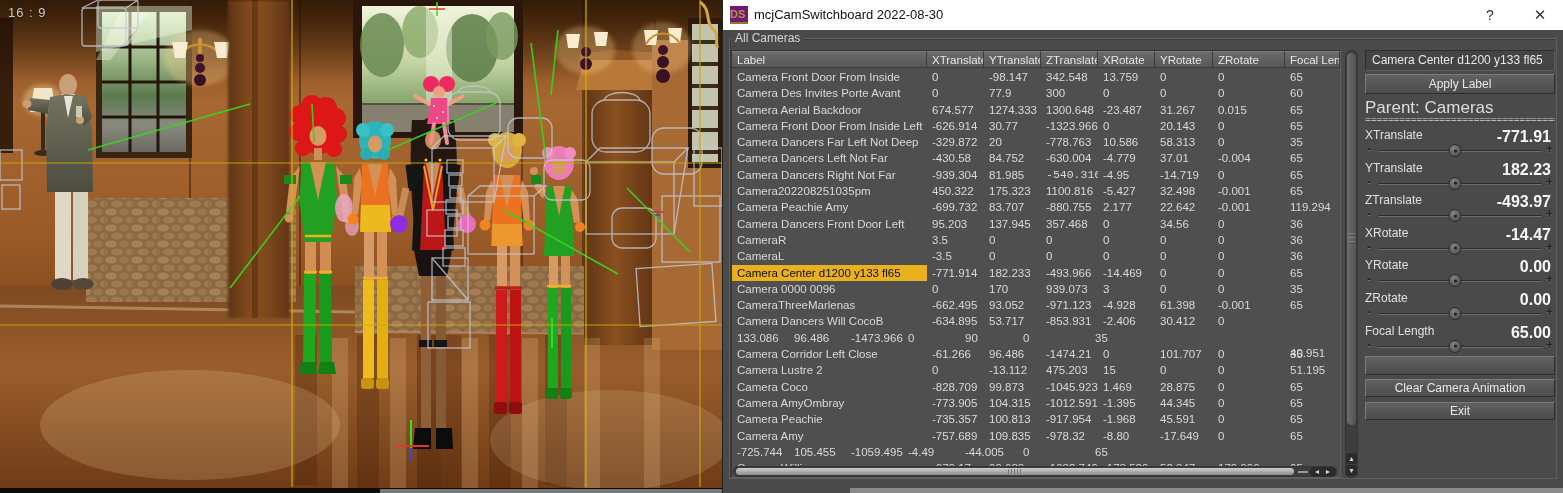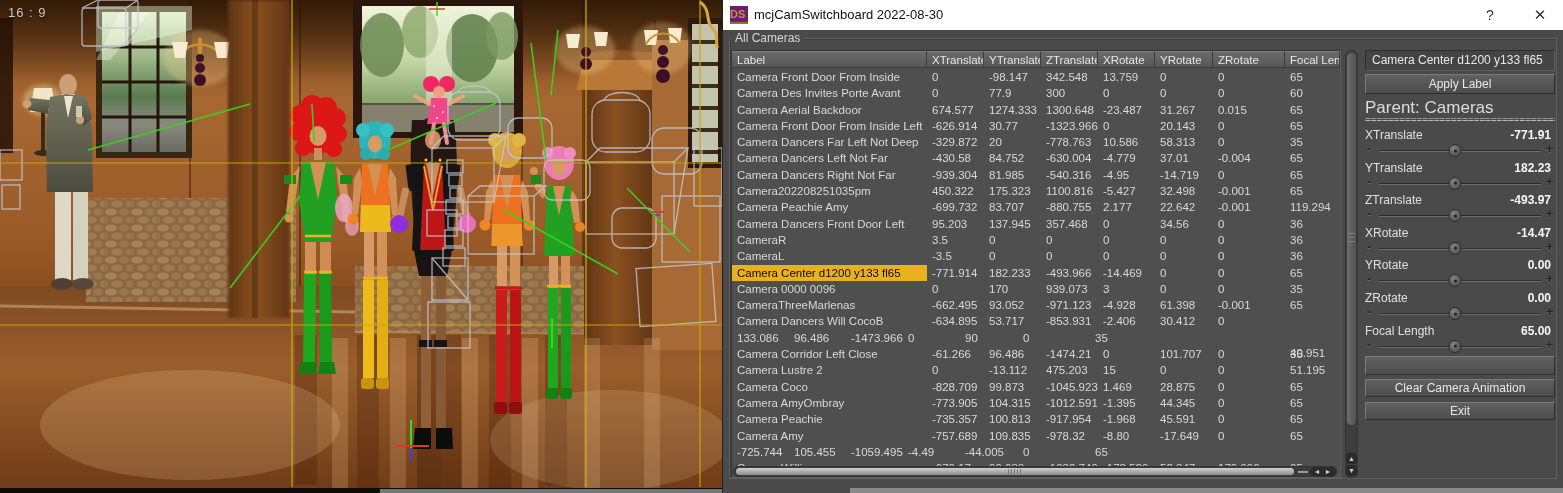--- a/index.html
+++ b/index.html
@@ -74,21 +74,21 @@
              font-size:12px;text-align:center;}
   .btn-apply{top:74px;height:20px;line-height:19px;}
   .btn-blank{top:356px;height:19px;}
   .btn-clear{top:379px;height:18px;line-height:17px;}
   .btn-exit{top:402px;height:18px;line-height:17px;}
   .parent-label{position:absolute;left:0;top:98px;color:#dcdcdc;font-size:17px;}
   .divider{position:absolute;left:0;top:113px;width:190px;color:#d2d2d2;
            font-family:"DejaVu Sans Mono",monospace;font-size:9.5px;overflow:hidden;white-space:nowrap;}
   .slider-group{position:absolute;left:0;width:190px;height:31px;}
   .s-label{position:absolute;left:0;top:0;color:#e0e0e0;font-size:12px;}
-  .s-value{position:absolute;right:4px;top:0;color:#f6f6f6;font-size:12px;font-weight:bold;}
+  .s-value{position:absolute;right:4px;top:0;color:#f6f6f6;font-size:16px;font-weight:bold;}
   .s-row{position:absolute;left:0;top:14px;width:190px;height:17px;}
   .s-minus,.s-plus{position:absolute;top:0;color:#242424;font-weight:bold;font-size:12px;
                    text-shadow:0 1px 0 rgba(255,255,255,.18);}
   .s-minus{left:2px;} .s-plus{right:2px;}
   .s-track{position:absolute;left:14px;right:14px;top:8px;height:2px;
            background:#2e2e2e;border-bottom:1px solid #6e6e6e;}
   .s-thumb{position:absolute;left:47%;top:-6px;width:13px;height:13px;border-radius:50%;
            transform:translateX(-50%);border:1px solid #2a2a2a;
            background:radial-gradient(circle at 35% 30%,#818181,#474747);}
   .s-dot{position:absolute;left:50%;top:50%;width:3px;height:3px;border-radius:50%;
@@ -575,21 +575,21 @@
             <div class="td" style="width: 57px;">-630.004</div>
             <div class="td" style="width: 57px;">-4.779</div>
             <div class="td" style="width: 58px;">37.01</div>
             <div class="td" style="width: 72px;">-0.004</div>
             <div class="td" style="width: 55px;">65</div>
           </div>
           <div class="tr">
             <div class="td" style="width: 195px;">Camera Dancers Right Not Far</div>
             <div class="td" style="width: 57px;">-939.304</div>
             <div class="td" style="width: 57px;">81.985</div>
-            <div class="td" style="width: 57px;">-540.316</div>
+            <div class="td" style="width: 57px; font-family: Liberation Mono, monospace;">-540.316</div>
             <div class="td" style="width: 57px;">-4.95</div>
             <div class="td" style="width: 58px;">-14.719</div>
             <div class="td" style="width: 72px;">0</div>
             <div class="td" style="width: 55px;">65</div>
           </div>
           <div class="tr">
             <div class="td" style="width: 195px;">Camera202208251035pm</div>
             <div class="td" style="width: 57px;">450.322</div>
             <div class="td" style="width: 57px;">175.323</div>
             <div class="td" style="width: 57px;">1100.816</div>

